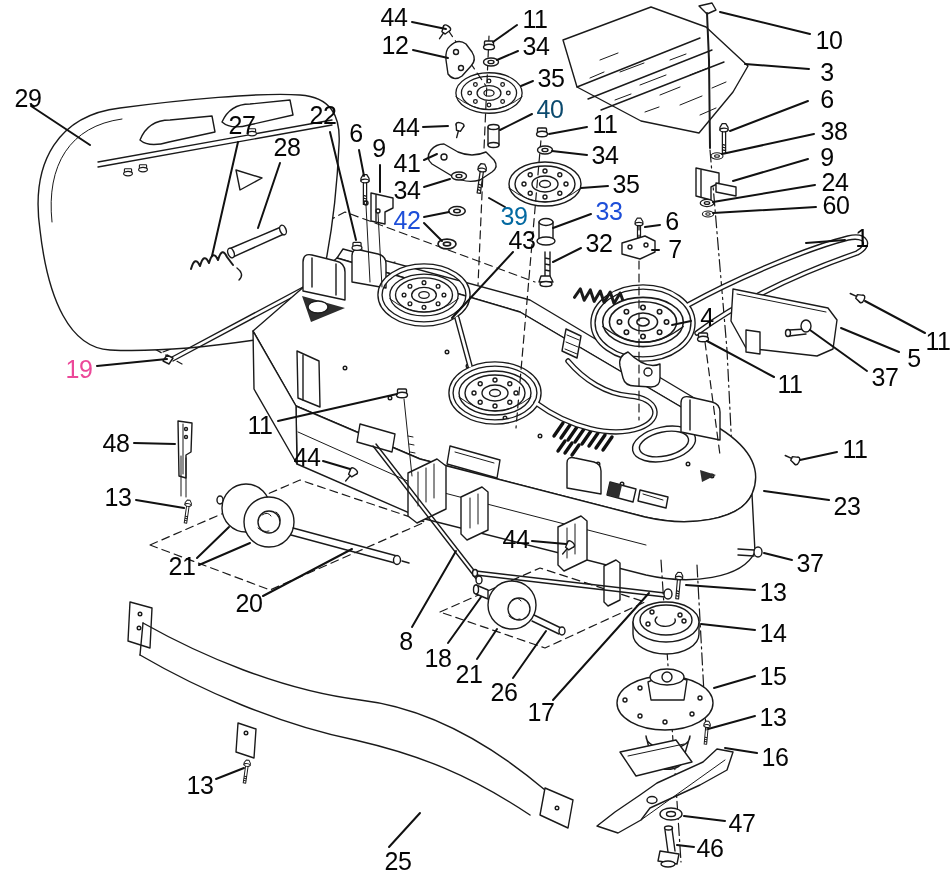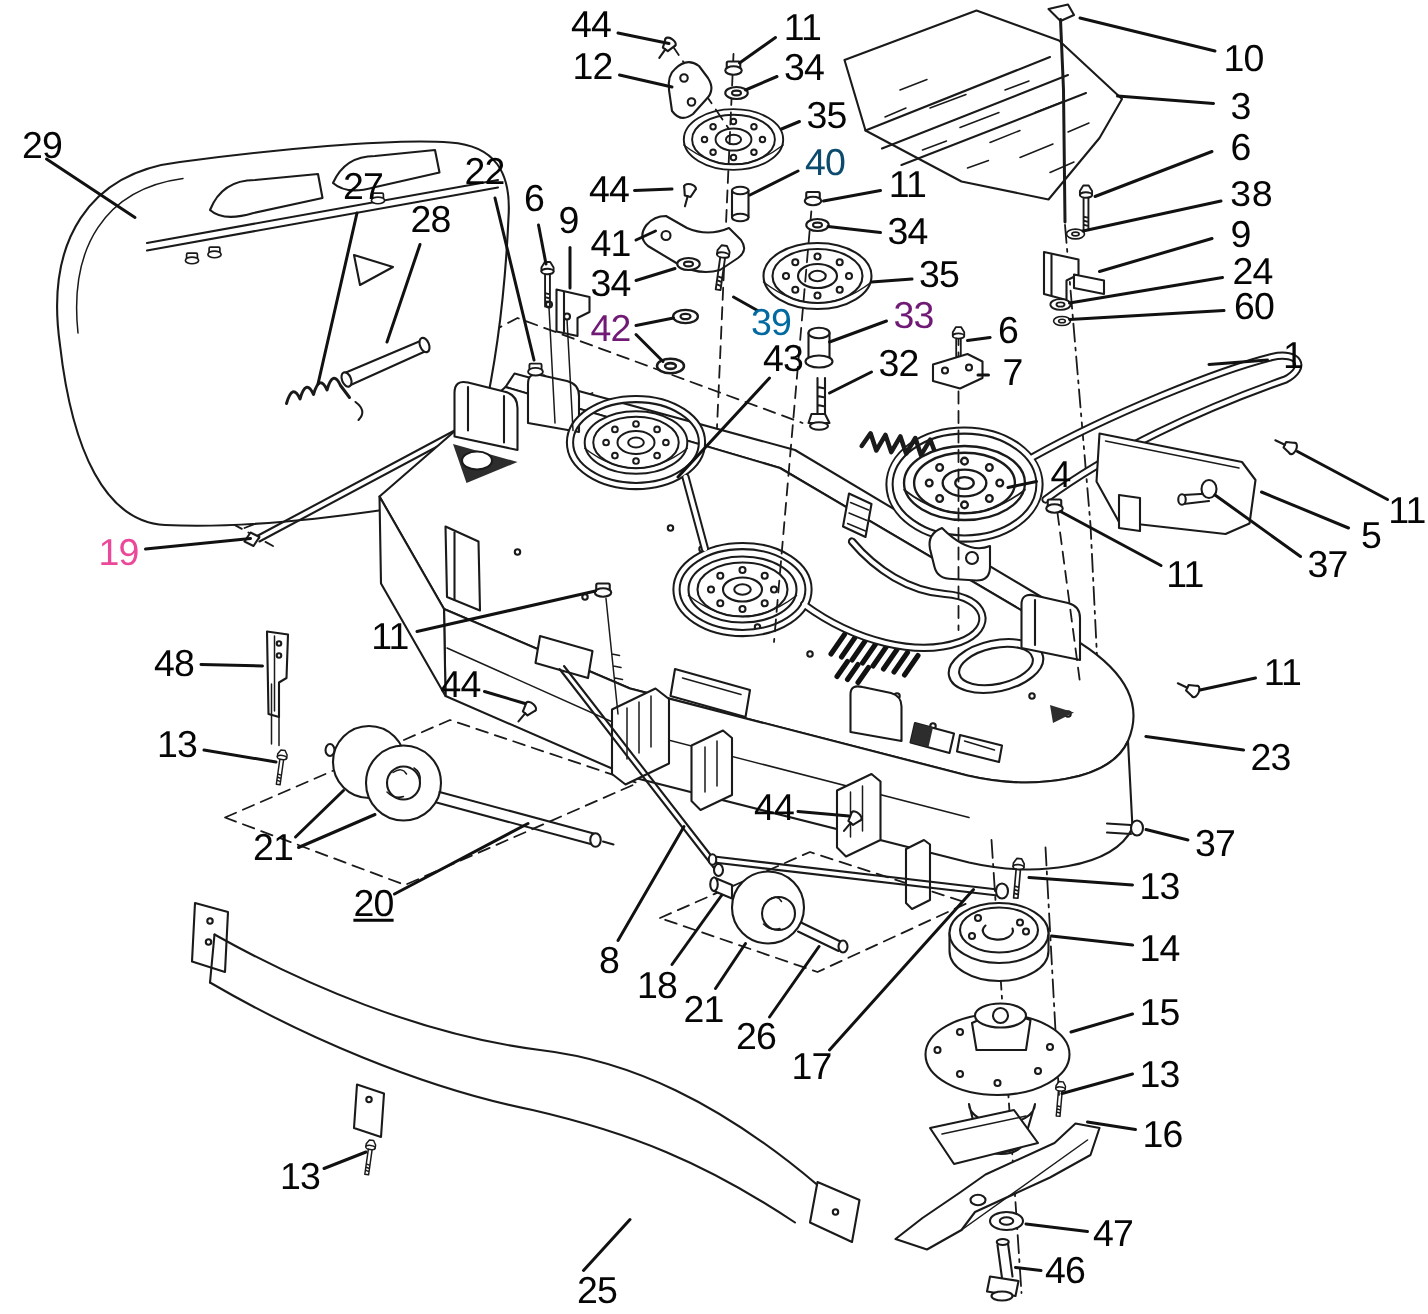--- a/index.html
+++ b/index.html
@@ -451,60 +451,60 @@
 <div id="callouts">
       <div class="callout" style="left: 394px; top: 17px; color: rgb(6, 6, 6);">44</div>
       <div class="callout" style="left: 395px; top: 45px; color: rgb(6, 6, 6);">12</div>
       <div class="callout" style="left: 535px; top: 19px; color: rgb(6, 6, 6);">11</div>
       <div class="callout" style="left: 536px; top: 46px; color: rgb(6, 6, 6);">34</div>
       <div class="callout" style="left: 551px; top: 78px; color: rgb(6, 6, 6);">35</div>
       <div class="callout" style="left: 550px; top: 109px; color: #0c4a6e;">40</div>
       <div class="callout" style="left: 829px; top: 40px; color: rgb(6, 6, 6);">10</div>
       <div class="callout" style="left: 827px; top: 72px; color: rgb(6, 6, 6);">3</div>
       <div class="callout" style="left: 827px; top: 99px; color: rgb(6, 6, 6);">6</div>
-      <div class="callout" style="left: 834px; top: 131px; color: rgb(6, 6, 6); font-family: Liberation Mono, monospace;">38</div>
+      <div class="callout" style="left: 834px; top: 131px; color: rgb(6, 6, 6);">38</div>
       <div class="callout" style="left: 827px; top: 157px; color: rgb(6, 6, 6);">9</div>
       <div class="callout" style="left: 835px; top: 182px; color: rgb(6, 6, 6);">24</div>
       <div class="callout" style="left: 836px; top: 205px; color: rgb(6, 6, 6);">60</div>
       <div class="callout" style="left: 862px; top: 238px; color: rgb(6, 6, 6);">1</div>
       <div class="callout" style="left: 14px; top: 98px; color: rgb(6, 6, 6); padding-left: 28px;">29</div>
       <div class="callout" style="left: 242px; top: 125px; color: rgb(6, 6, 6);">27</div>
       <div class="callout" style="left: 287px; top: 147px; color: rgb(6, 6, 6);">28</div>
       <div class="callout" style="left: 323px; top: 115px; color: rgb(6, 6, 6);">22</div>
       <div class="callout" style="left: 356px; top: 133px; color: rgb(6, 6, 6);">6</div>
       <div class="callout" style="left: 379px; top: 148px; color: rgb(6, 6, 6);">9</div>
       <div class="callout" style="left: 406px; top: 127px; color: rgb(6, 6, 6);">44</div>
       <div class="callout" style="left: 407px; top: 163px; color: rgb(6, 6, 6);">41</div>
       <div class="callout" style="left: 407px; top: 190px; color: rgb(6, 6, 6);">34</div>
-      <div class="callout" style="left: 407px; top: 220px; color: #701a75;">42</div>
+      <div class="callout" style="left: 407px; top: 220px; color: #1d4ed8;">42</div>
       <div class="callout" style="left: 605px; top: 124px; color: rgb(6, 6, 6);">11</div>
       <div class="callout" style="left: 605px; top: 155px; color: rgb(6, 6, 6);">34</div>
       <div class="callout" style="left: 626px; top: 184px; color: rgb(6, 6, 6);">35</div>
       <div class="callout" style="left: 514px; top: 216px; color: #0369a1;">39</div>
-      <div class="callout" style="left: 609px; top: 211px; color: #701a75;">33</div>
+      <div class="callout" style="left: 609px; top: 211px; color: #1d4ed8;">33</div>
       <div class="callout" style="left: 599px; top: 243px; color: rgb(6, 6, 6);">32</div>
       <div class="callout" style="left: 672px; top: 221px; color: rgb(6, 6, 6);">6</div>
       <div class="callout" style="left: 675px; top: 249px; color: rgb(6, 6, 6);">7</div>
       <div class="callout" style="left: 522px; top: 240px; color: rgb(6, 6, 6);">43</div>
       <div class="callout" style="left: 79px; top: 369px; color: #ec4899;">19</div>
       <div class="callout" style="left: 260px; top: 425px; color: rgb(6, 6, 6);">11</div>
       <div class="callout" style="left: 707px; top: 317px; color: rgb(6, 6, 6);">4</div>
       <div class="callout" style="left: 938px; top: 341px; color: rgb(6, 6, 6);">11</div>
       <div class="callout" style="left: 914px; top: 358px; color: rgb(6, 6, 6);">5</div>
       <div class="callout" style="left: 885px; top: 377px; color: rgb(6, 6, 6);">37</div>
       <div class="callout" style="left: 790px; top: 384px; color: rgb(6, 6, 6);">11</div>
       <div class="callout" style="left: 847px; top: 506px; color: rgb(6, 6, 6);">23</div>
       <div class="callout" style="left: 855px; top: 449px; color: rgb(6, 6, 6);">11</div>
       <div class="callout" style="left: 810px; top: 563px; color: rgb(6, 6, 6);">37</div>
       <div class="callout" style="left: 516px; top: 539px; color: rgb(6, 6, 6);">44</div>
       <div class="callout" style="left: 116px; top: 443px; color: rgb(6, 6, 6);">48</div>
       <div class="callout" style="left: 118px; top: 497px; color: rgb(6, 6, 6);">13</div>
       <div class="callout" style="left: 307px; top: 457px; color: rgb(6, 6, 6);">44</div>
       <div class="callout" style="left: 182px; top: 566px; color: rgb(6, 6, 6);">21</div>
-      <div class="callout" style="left: 249px; top: 603px; color: rgb(6, 6, 6); text-decoration: underline;">20</div>
+      <div class="callout" style="left: 249px; top: 603px; color: rgb(6, 6, 6);">20</div>
       <div class="callout" style="left: 406px; top: 641px; color: rgb(6, 6, 6);">8</div>
       <div class="callout" style="left: 438px; top: 658px; color: rgb(6, 6, 6);">18</div>
       <div class="callout" style="left: 469px; top: 674px; color: rgb(6, 6, 6);">21</div>
       <div class="callout" style="left: 504px; top: 692px; color: rgb(6, 6, 6);">26</div>
       <div class="callout" style="left: 541px; top: 712px; color: rgb(6, 6, 6);">17</div>
       <div class="callout" style="left: 773px; top: 592px; color: rgb(6, 6, 6);">13</div>
       <div class="callout" style="left: 773px; top: 633px; color: rgb(6, 6, 6);">14</div>
       <div class="callout" style="left: 773px; top: 676px; color: rgb(6, 6, 6);">15</div>
       <div class="callout" style="left: 773px; top: 717px; color: rgb(6, 6, 6);">13</div>
       <div class="callout" style="left: 775px; top: 757px; color: rgb(6, 6, 6); text-align: center;">16</div>

